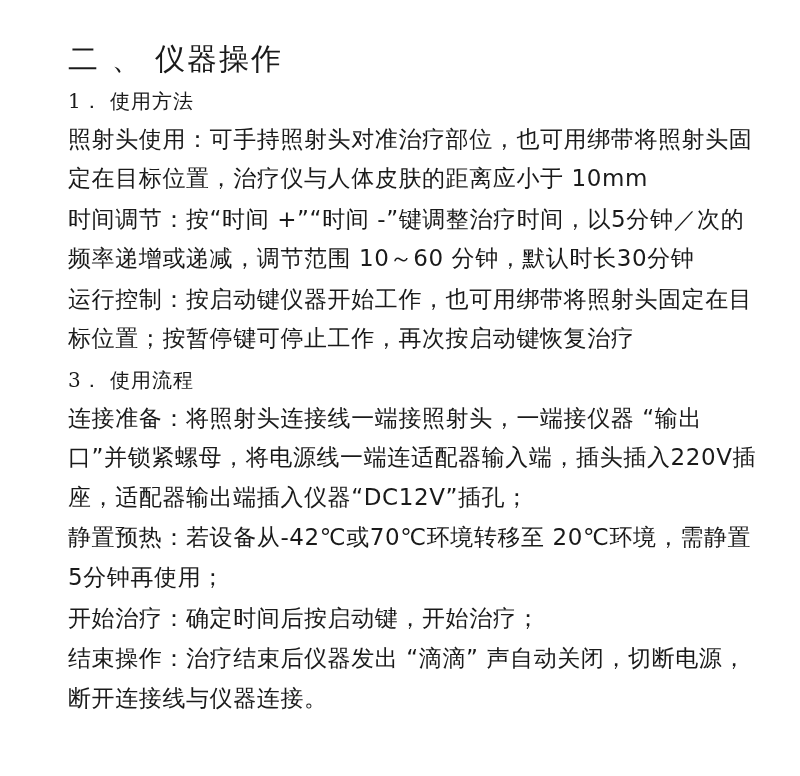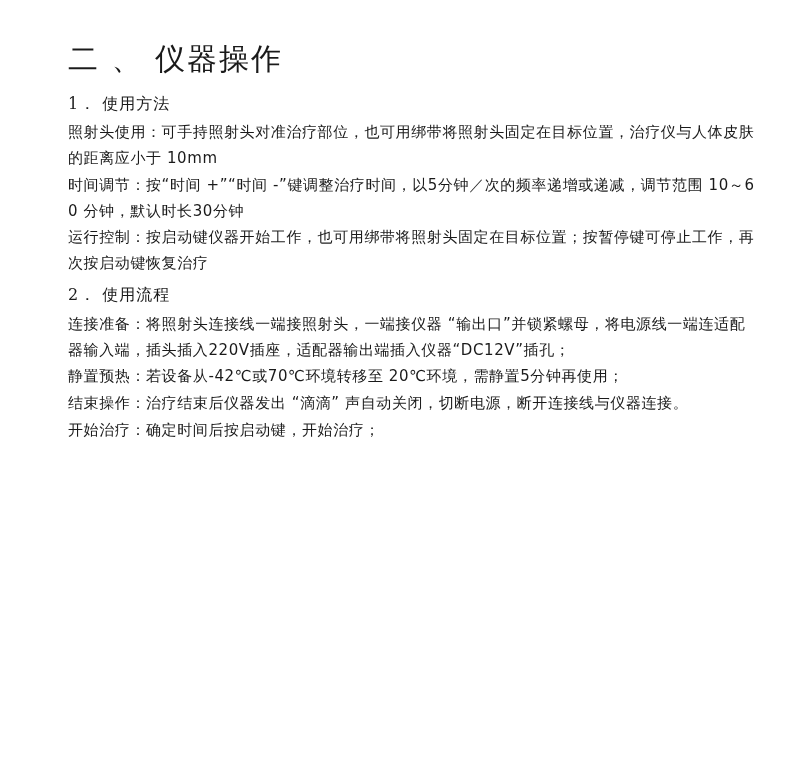--- a/index.html
+++ b/index.html
@@ -16,34 +16,34 @@
     color: #1a1a1a;
     overflow: hidden;
   }
   .content {
     padding: 40px 42px 0 68px;
   }
   .h-section {
     font-size: 30px;
     line-height: 1.25;
     letter-spacing: 2px;
-    margin: 0 0 16px 0;
+    margin: 0 0 10px 0;
     font-weight: 400;
     font-family: "DejaVu Serif", serif;
   }
   .h-sub {
-    font-size: 16px;
+    font-size: 20px;
     line-height: 1.3;
     letter-spacing: 1px;
     margin: 8px 0 6px 0;
     font-weight: 400;
     font-family: "DejaVu Serif", serif;
   }
   .para {
-    font-size: 15px;
+    font-size: 23px;
     line-height: 1.72;
     letter-spacing: 0.6px;
     margin: 0 0 1px 0;
     text-align: left;
     font-family: "DejaVu Sans", sans-serif;
     word-break: break-all;
   }
   .block {
     margin-bottom: 2px;
   }
@@ -57,23 +57,23 @@
     <h1 class="h-section">二 、 仪器操作</h1>
 
     <h2 class="h-sub">1．  使用方法</h2>
 
     <div class="block">
       <p class="para">照射头使用：可手持照射头对准治疗部位，也可用绑带将照射头固定在目标位置，治疗仪与人体皮肤的距离应小于 10mm</p>
       <p class="para">时间调节：按“时间 +”“时间 -”键调整治疗时间，以5分钟／次的频率递增或递减，调节范围 10～60 分钟，默认时长30分钟</p>
       <p class="para">运行控制：按启动键仪器开始工作，也可用绑带将照射头固定在目标位置；按暂停键可停止工作，再次按启动键恢复治疗</p>
     </div>
 
-    <h2 class="h-sub">2．  使用流程</h2>
+    <h2 class="h-sub">3．  使用流程</h2>
 
     <div class="block">
       <p class="para">连接准备：将照射头连接线一端接照射头，一端接仪器 “输出口”并锁紧螺母，将电源线一端连适配器输入端，插头插入220V插座，适配器输出端插入仪器“DC12V”插孔；</p>
       <p class="para">静置预热：若设备从-42℃或70℃环境转移至 20℃环境，需静置5分钟再使用；</p>
+      <p class="para">开始治疗：确定时间后按启动键，开始治疗；</p>
       <p class="para">结束操作：治疗结束后仪器发出 “滴滴” 声自动关闭，切断电源，断开连接线与仪器连接。</p>
-      <p class="para">开始治疗：确定时间后按启动键，开始治疗；</p>
     </div>
 
   </div>
 </div>
 
 </body></html>

